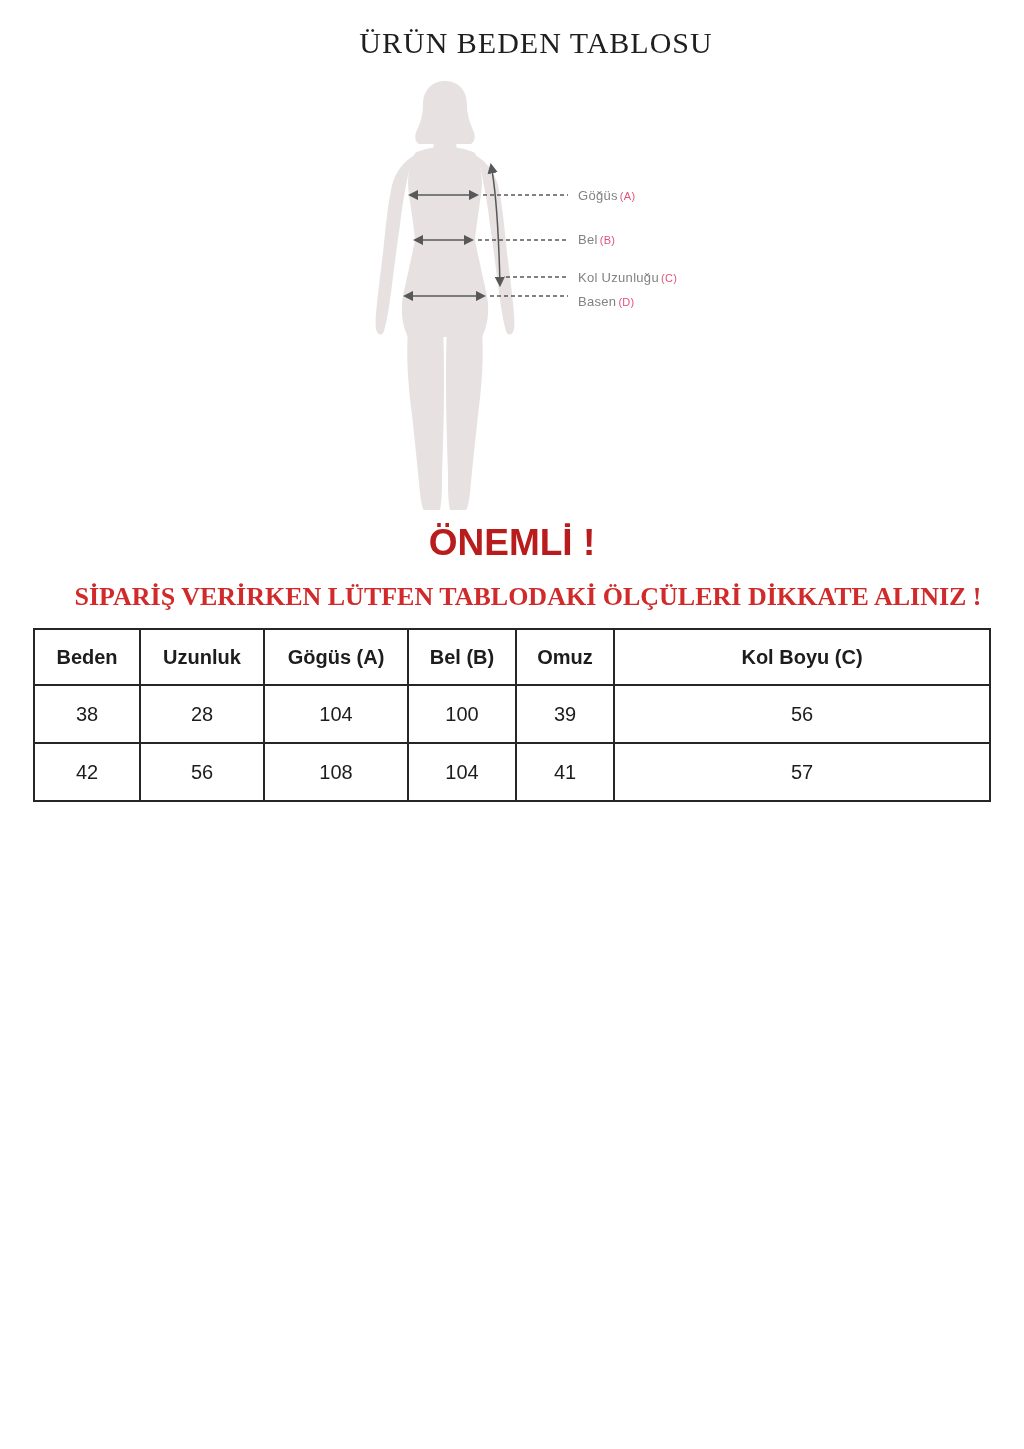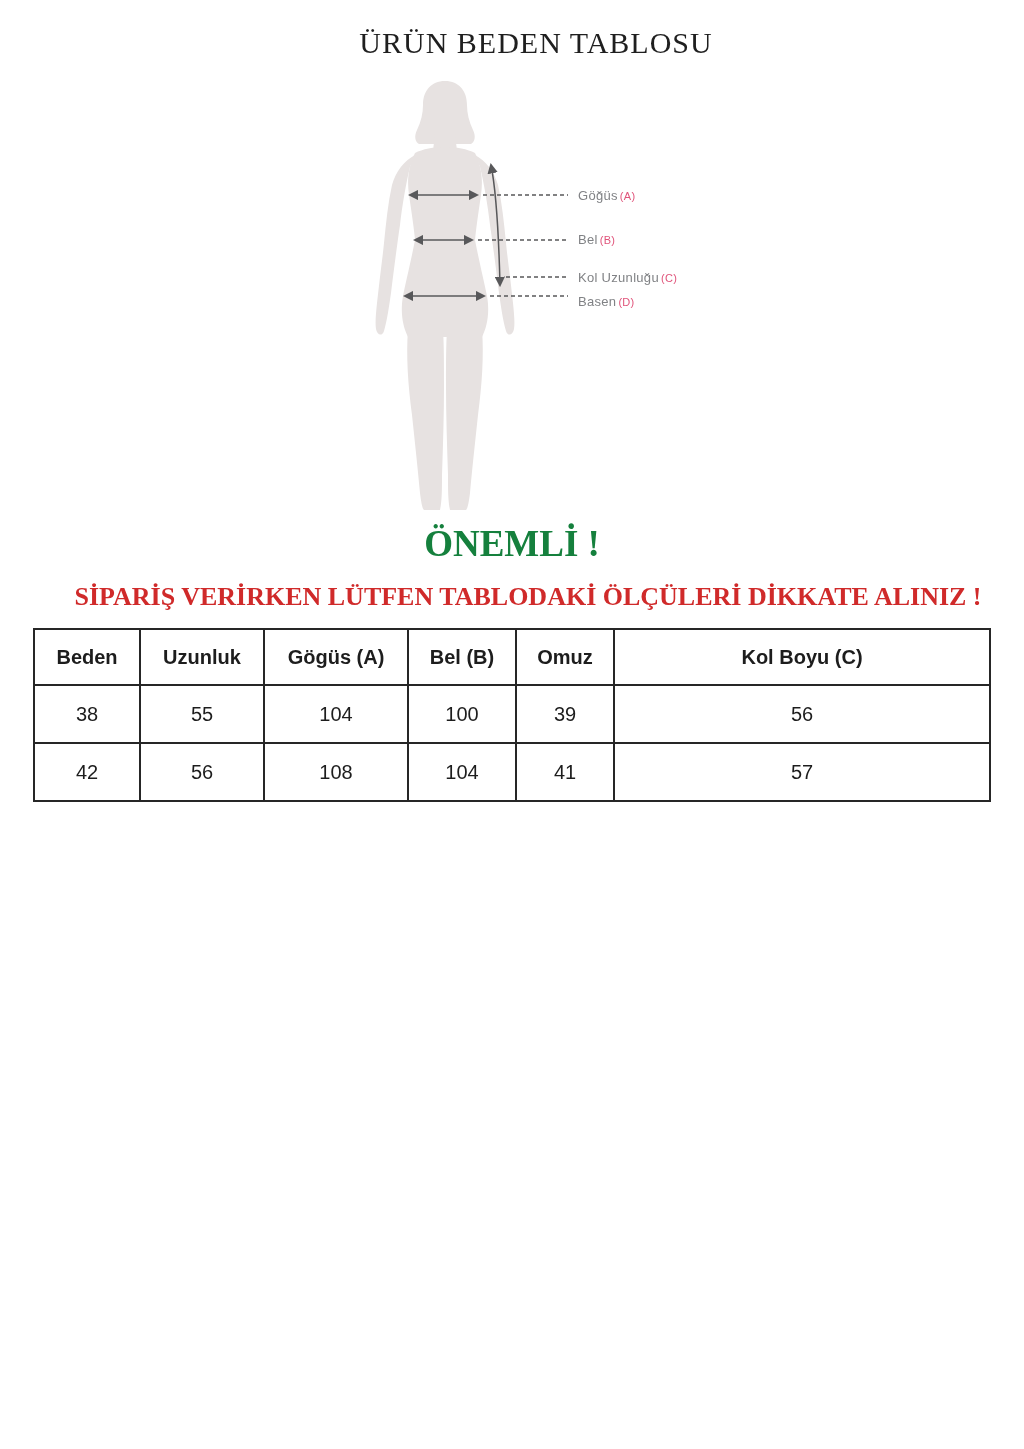--- a/index.html
+++ b/index.html
@@ -50,24 +50,24 @@
     font-size: 11px;
   }
 
   
   .notice-heading {
     position: absolute;
     top: 522px;
     left: 0;
     width: 100%;
     text-align: center;
-    font-family: Liberation Serif, serif;
+    font-family: Liberation Sans, sans-serif;
     font-size: 37px;
     font-weight: 700;
-    color: #15803d;
+    color: #b91c1c;
   }
   .notice-warning {
     position: absolute;
     top: 582px;
     left: 0;
     width: 100%;
     text-align: center;
     font-family: "Liberation Serif", serif;
     font-size: 26px;
     font-weight: 700;
@@ -179,21 +179,21 @@
         <th>Uzunluk</th>
         <th>Gögüs (A)</th>
         <th>Bel (B)</th>
         <th>Omuz</th>
         <th>Kol Boyu (C)</th>
       </tr>
     </thead>
     <tbody>
       <tr>
         <td>38</td>
-        <td>55</td>
+        <td>28</td>
         <td>104</td>
         <td>100</td>
         <td>39</td>
         <td>56</td>
       </tr>
       <tr>
         <td>42</td>
         <td>56</td>
         <td>108</td>
         <td>104</td>

